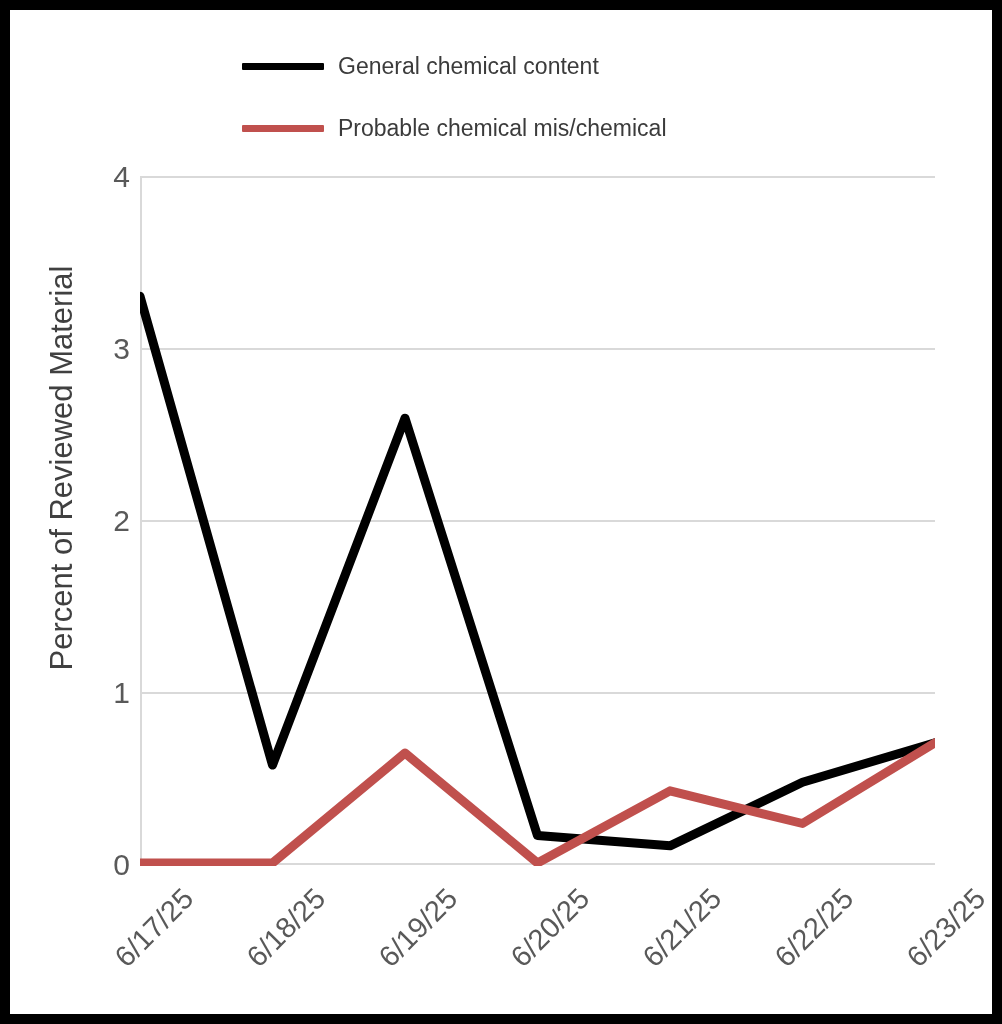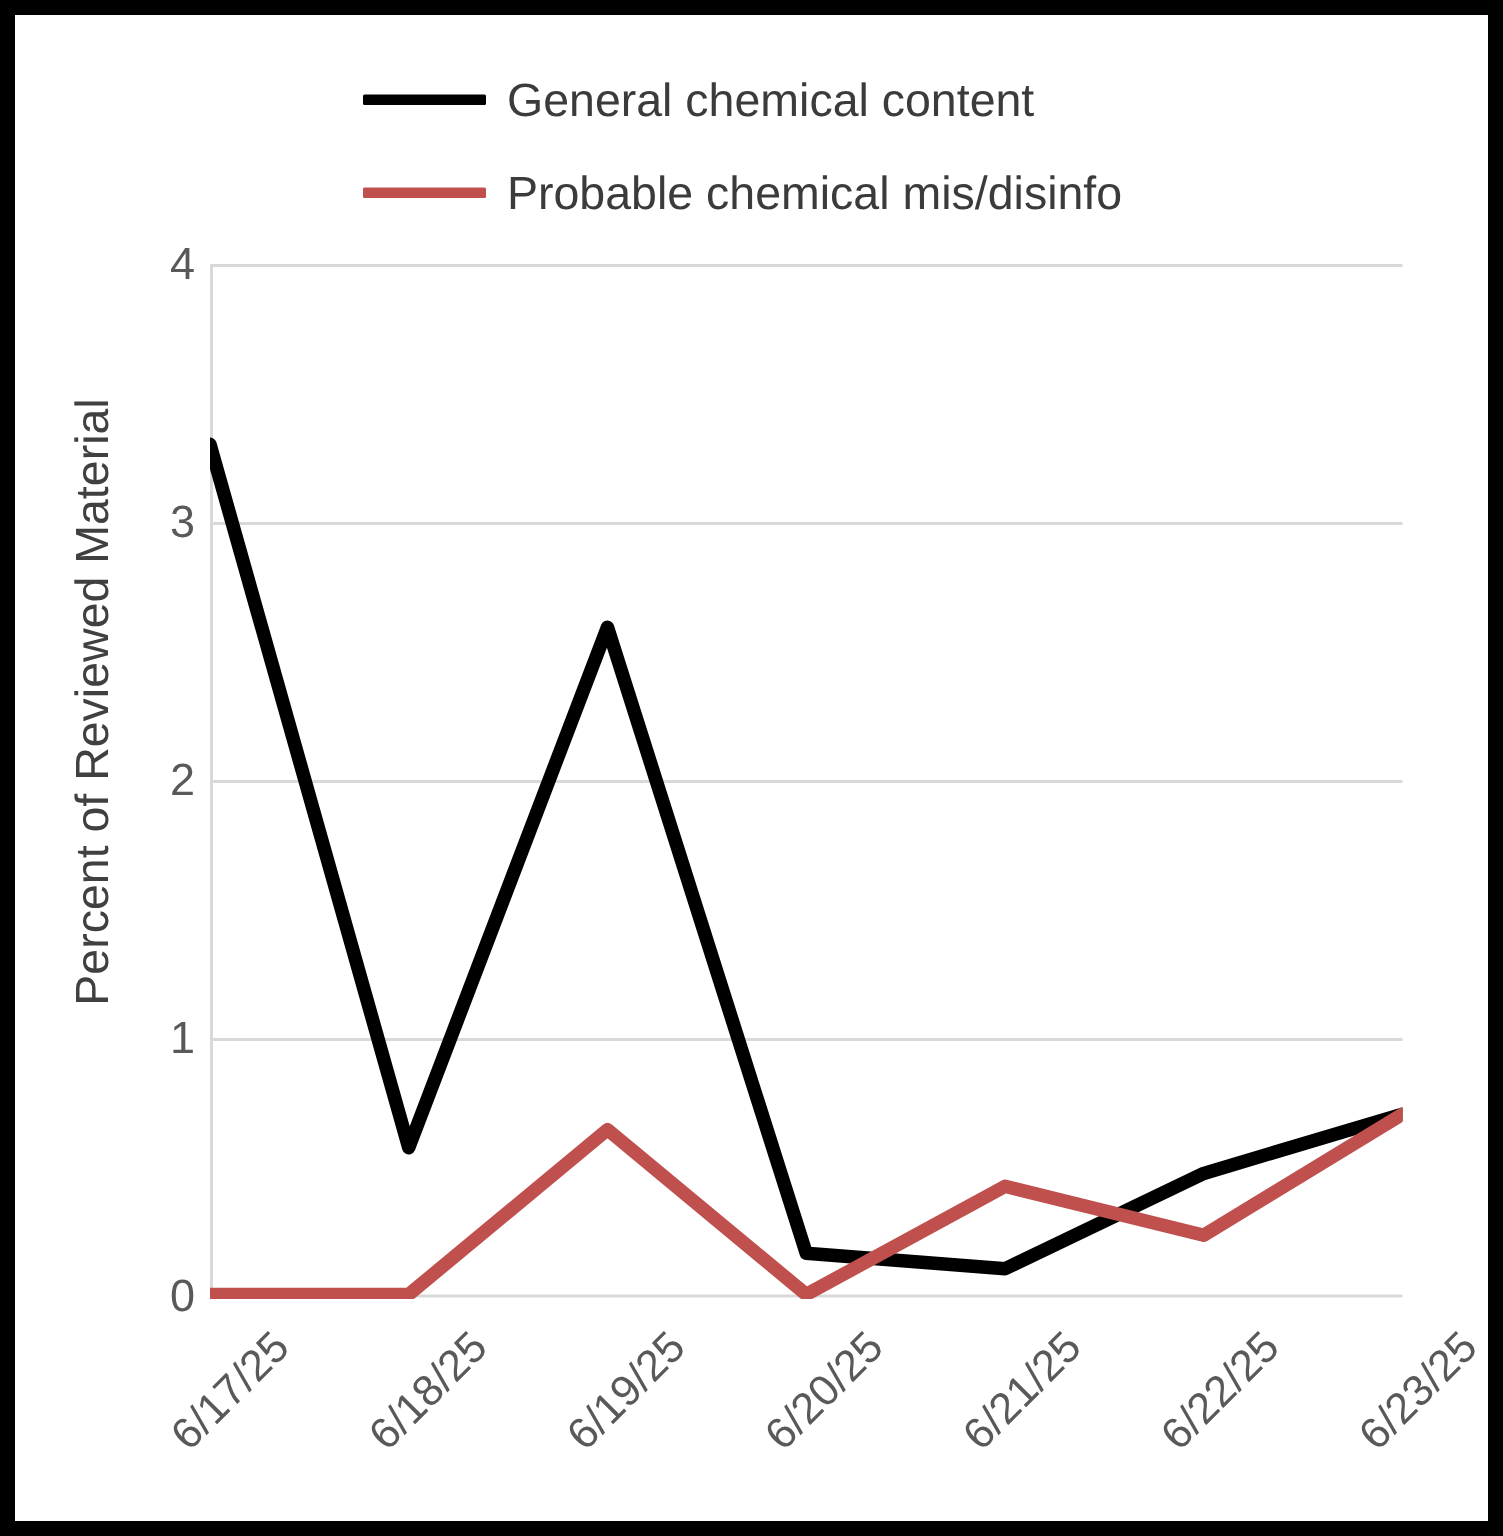--- a/index.html
+++ b/index.html
@@ -45,21 +45,21 @@
     align-items: center;
     height: 40px;
   }
   .legend-swatch {
     width: 82px;
     height: 7px;
     border-radius: 1px;
     margin-right: 14px;
   }
   .legend-label {
-    font-size: 31px;
+    font-size: 23px;
     color: #3b3b3b;
     white-space: nowrap;
     line-height: 1;
   }
   #legend-row-0 { left: 232px; top: 14px; }
   #legend-row-1 { left: 232px; top: 76px; }
 
   
   #plot {
     position: absolute;
@@ -144,21 +144,21 @@
 <div id="frame">
   <div id="canvas">
 
     <div id="legend">
       <div class="legend-row" id="legend-row-0">
         <span class="legend-swatch" style="background:#000000"></span>
         <span class="legend-label">General chemical content</span>
       </div>
       <div class="legend-row" id="legend-row-1">
         <span class="legend-swatch" style="background:#c0504d"></span>
-        <span class="legend-label">Probable chemical mis/disinfo</span>
+        <span class="legend-label">Probable chemical mis/chemical</span>
       </div>
     </div>
 
     <div id="ylabels">
       <div class="ytick" style="top:-14px">4</div>
       <div class="ytick" style="top:158px">3</div>
       <div class="ytick" style="top:330px">2</div>
       <div class="ytick" style="top:502px">1</div>
       <div class="ytick" style="top:674px">0</div>
     </div>

